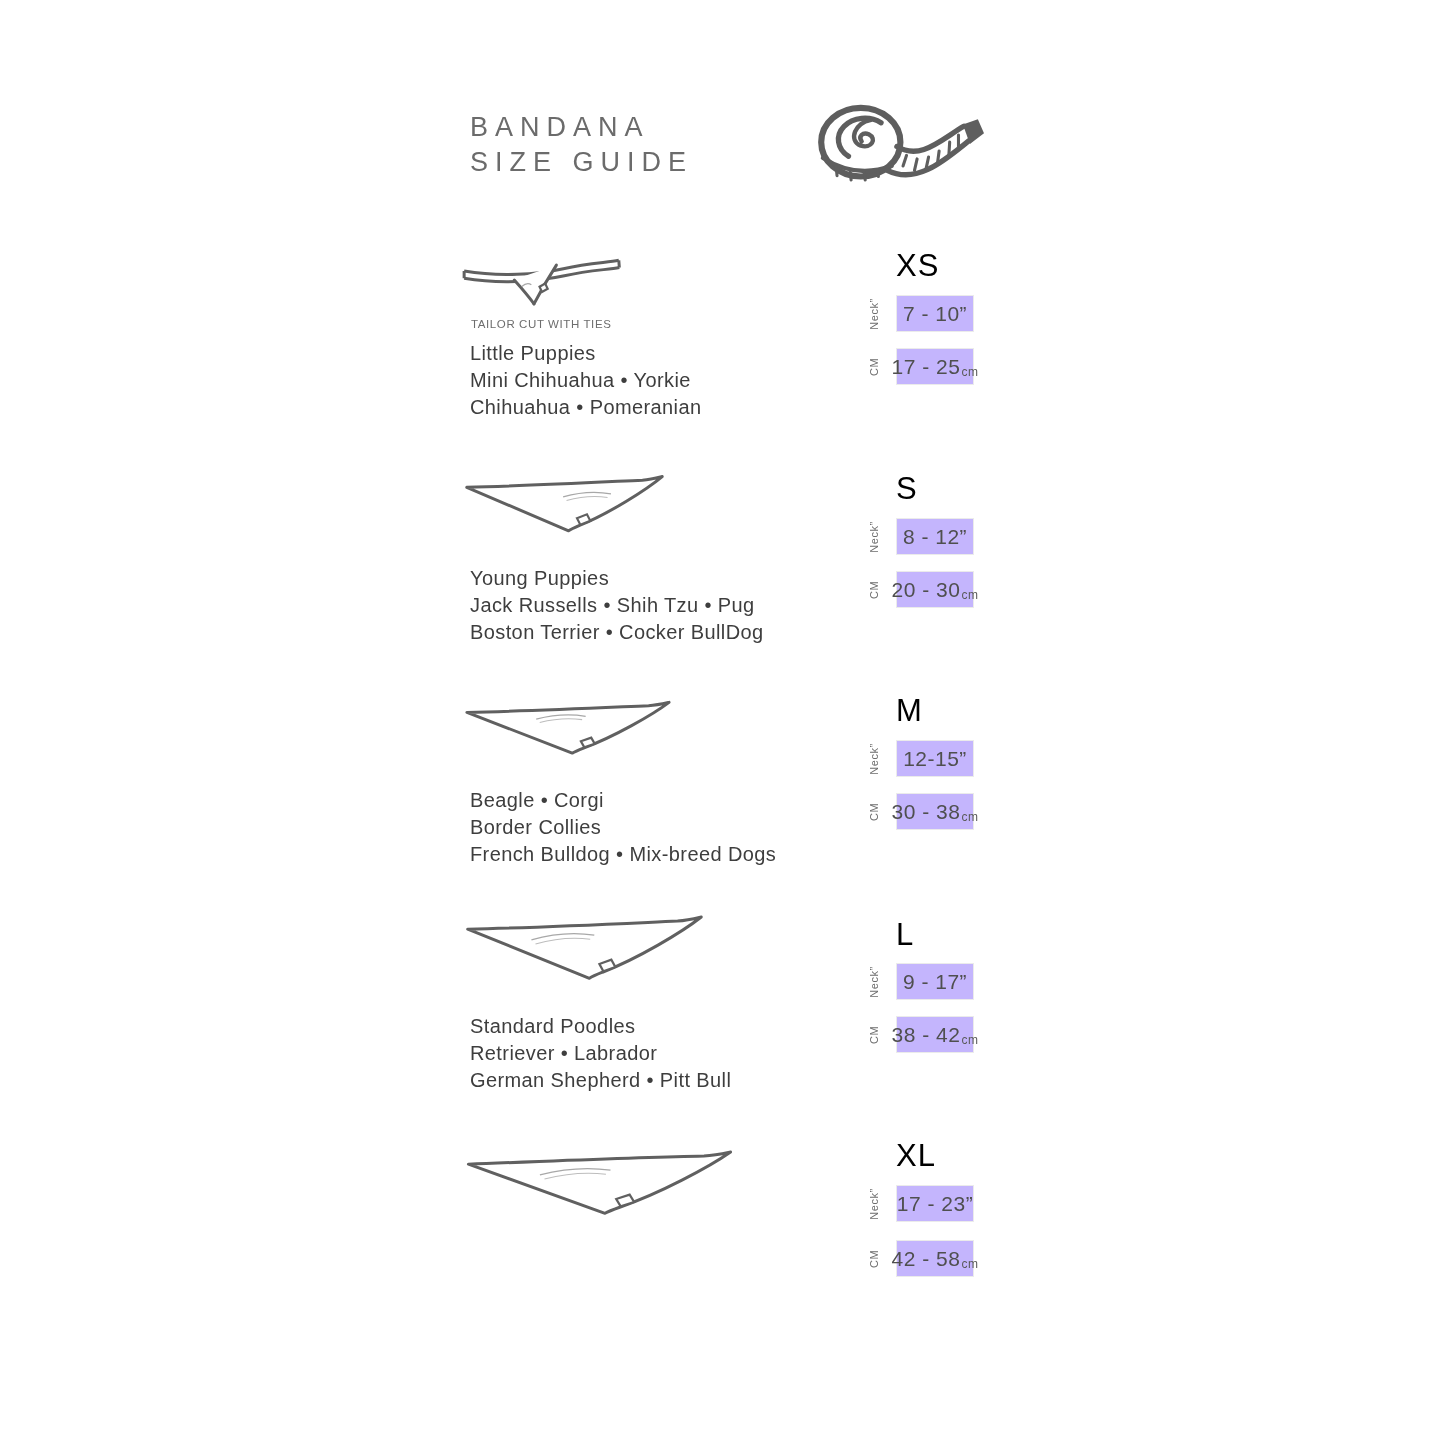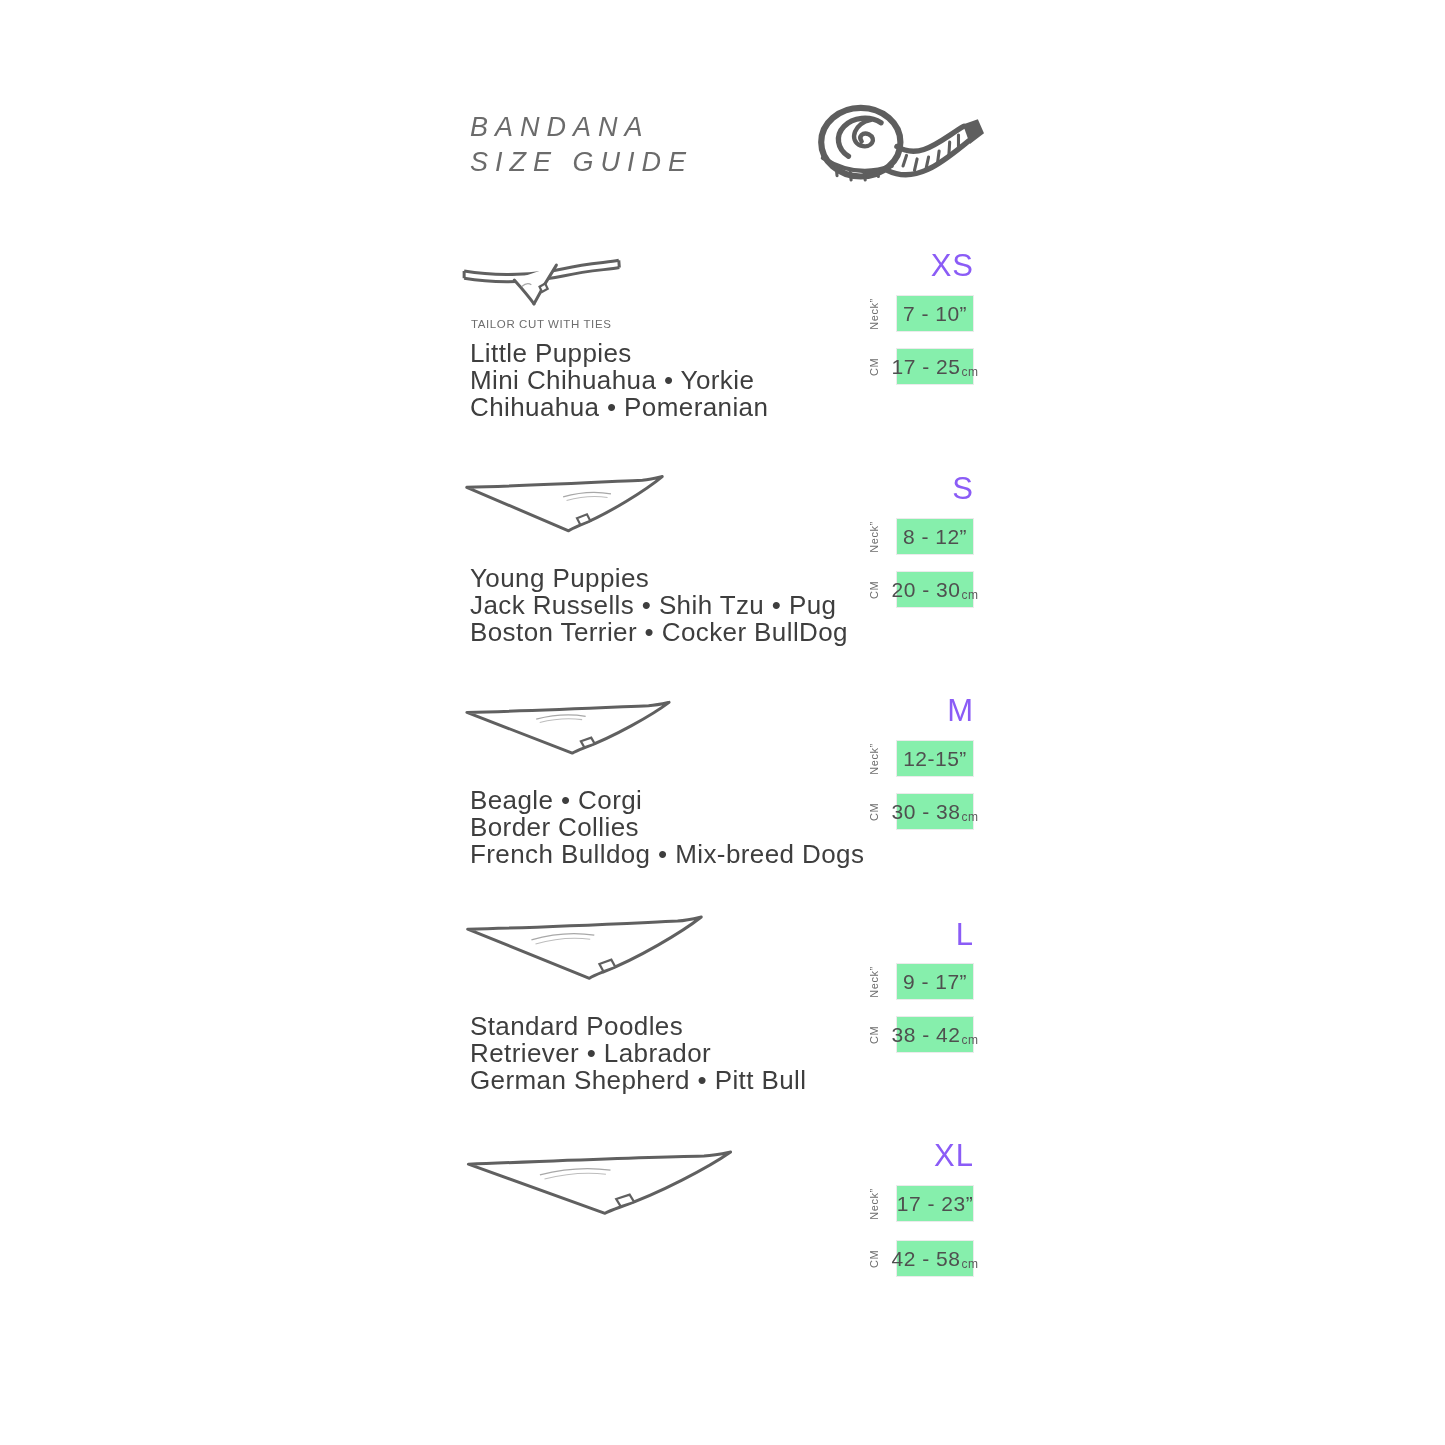--- a/index.html
+++ b/index.html
@@ -8,52 +8,52 @@
     width:1445px;height:1445px;
     background:#ffffff;
     font-family:"Liberation Sans", sans-serif;
     overflow:hidden;
   }
   
   .title{
     position:absolute;left:470px;top:110px;
     font-size:27px;line-height:35px;
     letter-spacing:7px;
-    color:#6b6b6b;font-weight:500;font-style:italic;
+    color:#6b6b6b;font-weight:500;
   }
   .tape-wrap{position:absolute;left:808px;top:96px;width:176px;height:102px;}
   
   .row{position:absolute;left:0;width:1445px;height:223px;}
   .illus{position:absolute;}
   .note{
     position:absolute;left:471px;top:78px;
     font-size:11.5px;letter-spacing:.6px;color:#6d6d6d;
     font-weight:400;
   }
   .breeds{
     position:absolute;left:470px;top:102px;
-    font-size:26px;line-height:27px;
+    font-size:20px;line-height:27px;
     color:#3e3e3e;letter-spacing:.4px;
   }
   .row-xs .breeds{top:100px;}
   
   .size-col{position:absolute;left:896px;top:0;width:78px;}
   .size-code{
     position:absolute;top:8px;left:0;width:78px;
-    text-align:right;
-    font-size:31px;color:#8b5cf6;font-weight:400;
+    text-align:left;
+    font-size:31px;color:#000000;font-weight:400;
     letter-spacing:1px;
   }
   .measure{position:absolute;left:0;width:78px;height:37px;}
   .measure.neck{top:55px;}
   .measure.cm{top:108px;}
   .measure-box{
     box-sizing:border-box;
     width:78px;height:37px;
-    border:1px solid #ebebeb;background:#86efac;
+    border:1px solid #ebebeb;background:#c4b5fd;
     display:flex;align-items:center;justify-content:center;
     font-size:21px;color:#4f4f4f;letter-spacing:.5px;
     white-space:nowrap;
   }
   .unit-sub{font-size:12px;color:#5a5a5a;align-self:flex-end;margin-bottom:5px;margin-left:1px;}
   .measure-label{
     position:absolute;width:60px;left:-52px;top:50%;
     transform:translateY(-50%) rotate(-90deg);
     text-align:center;
     font-size:11px;color:#6d6d6d;letter-spacing:.5px;

